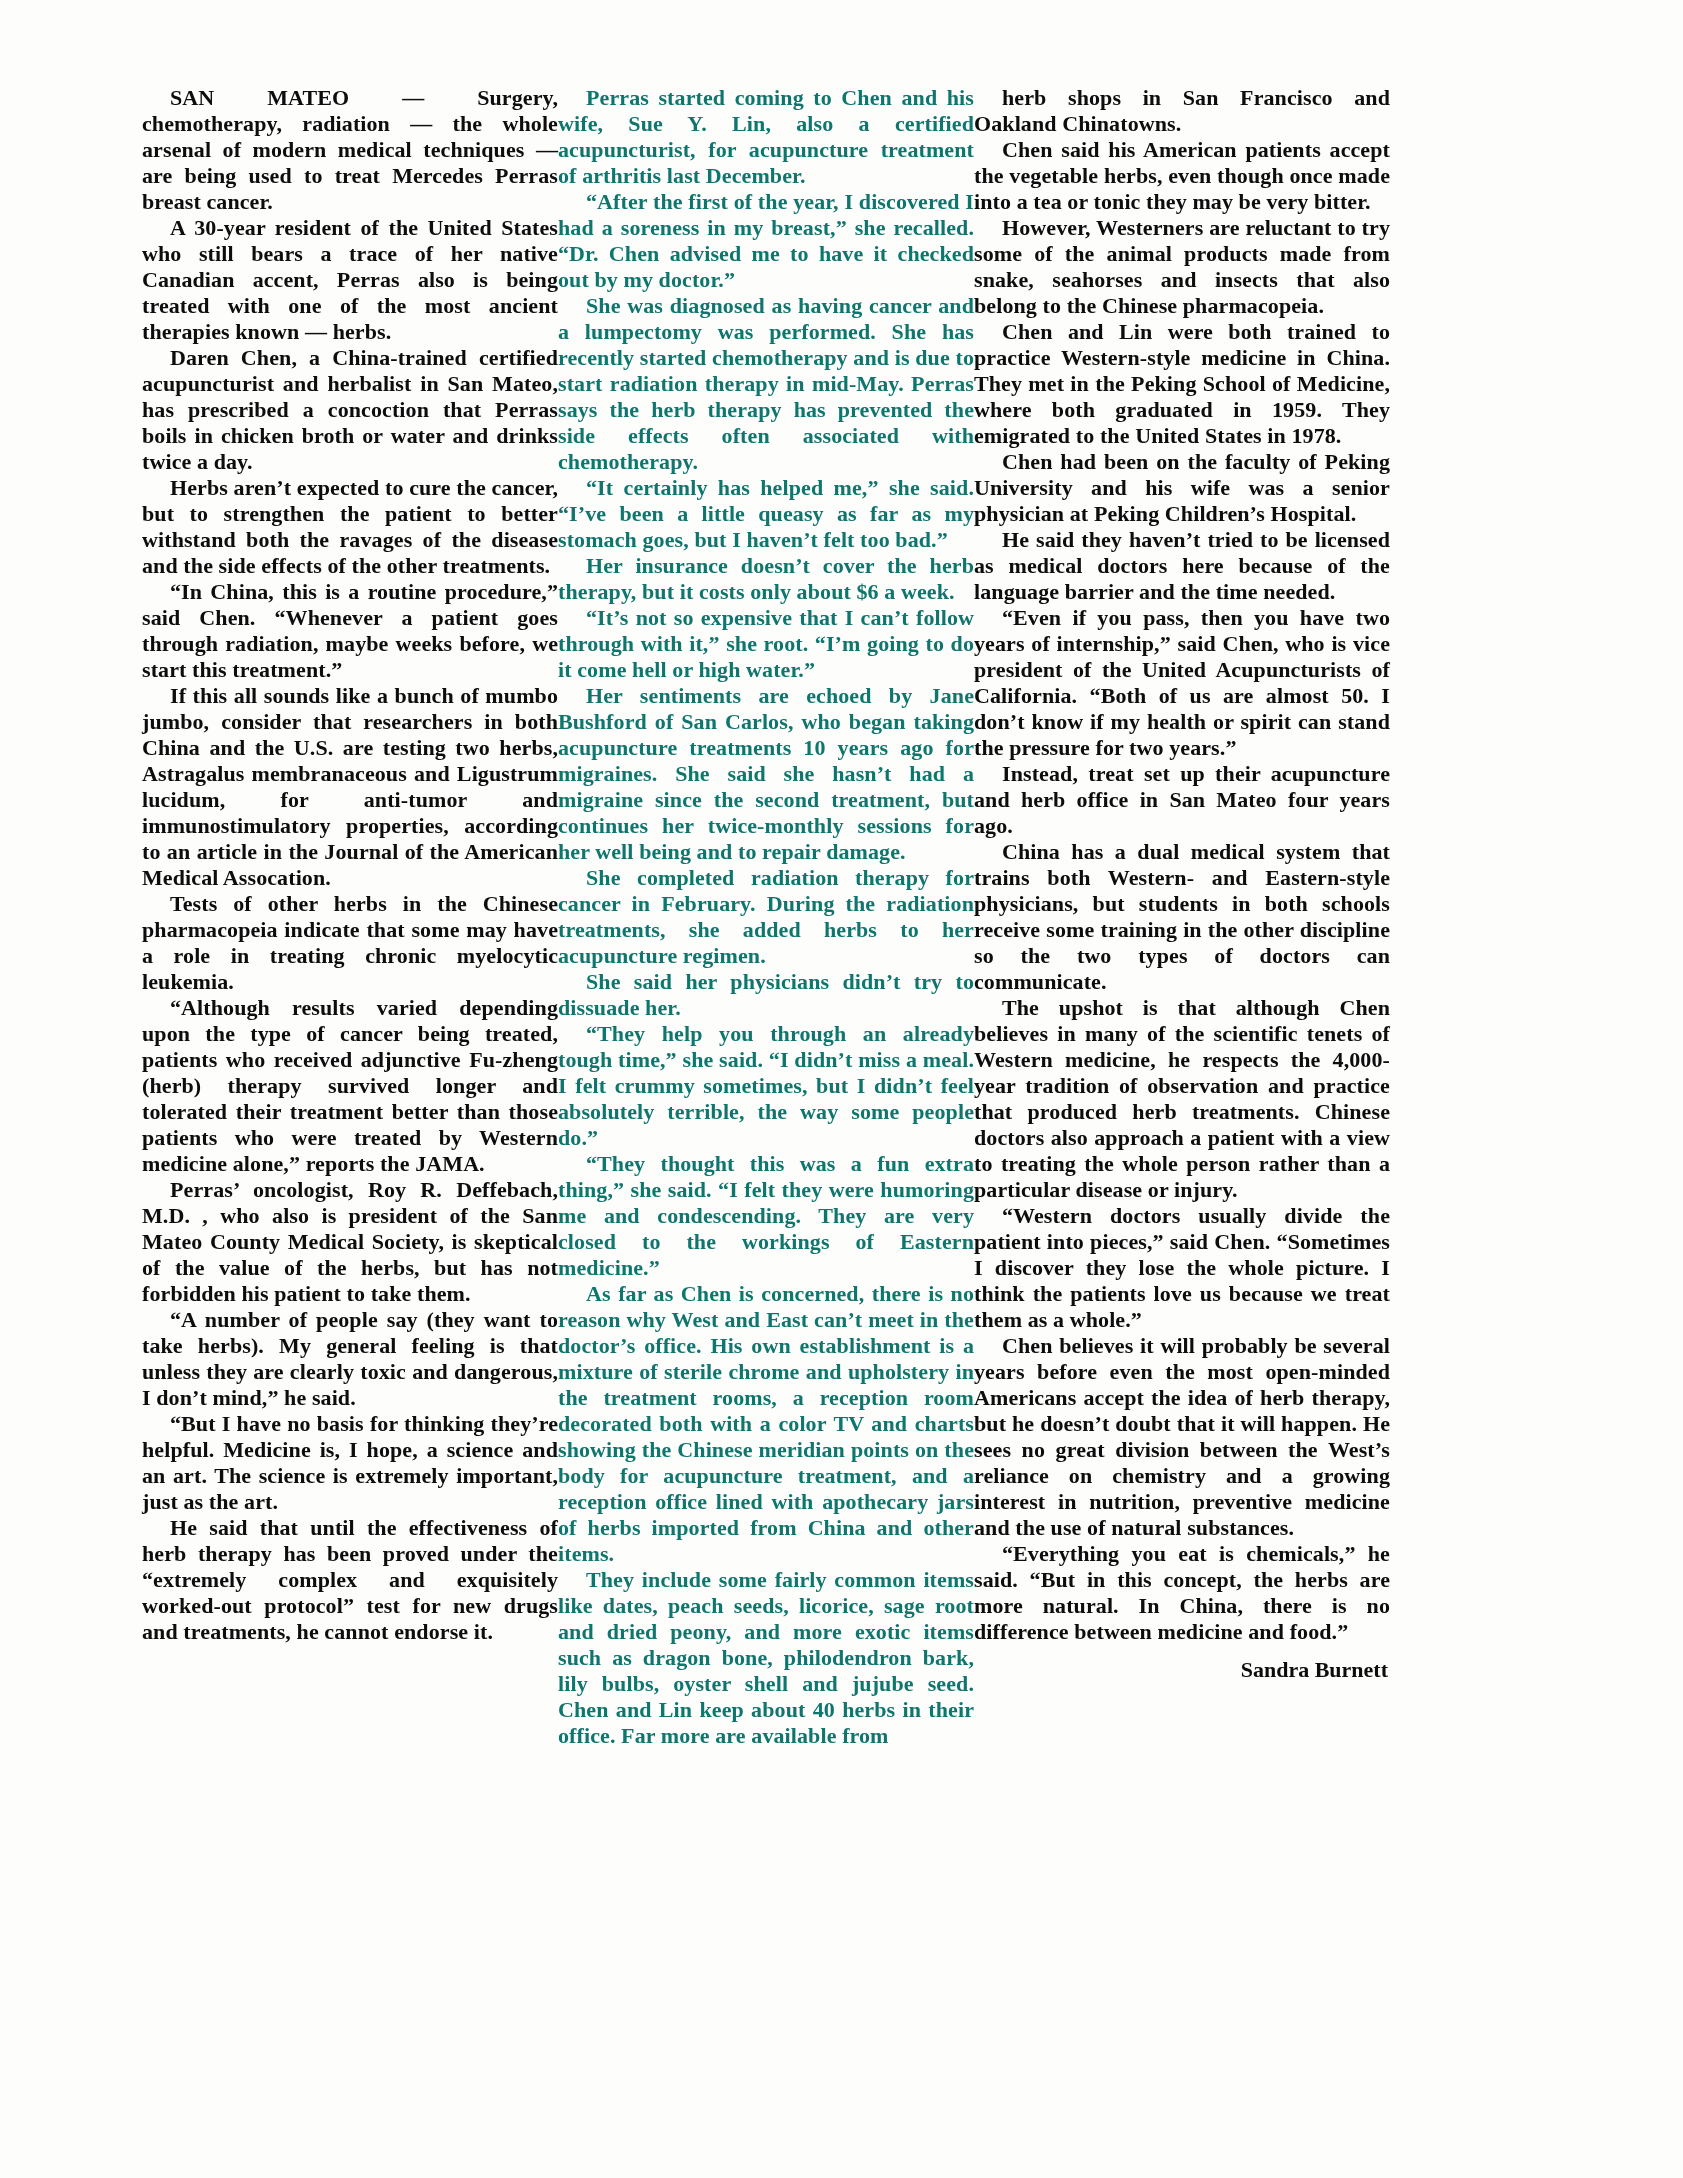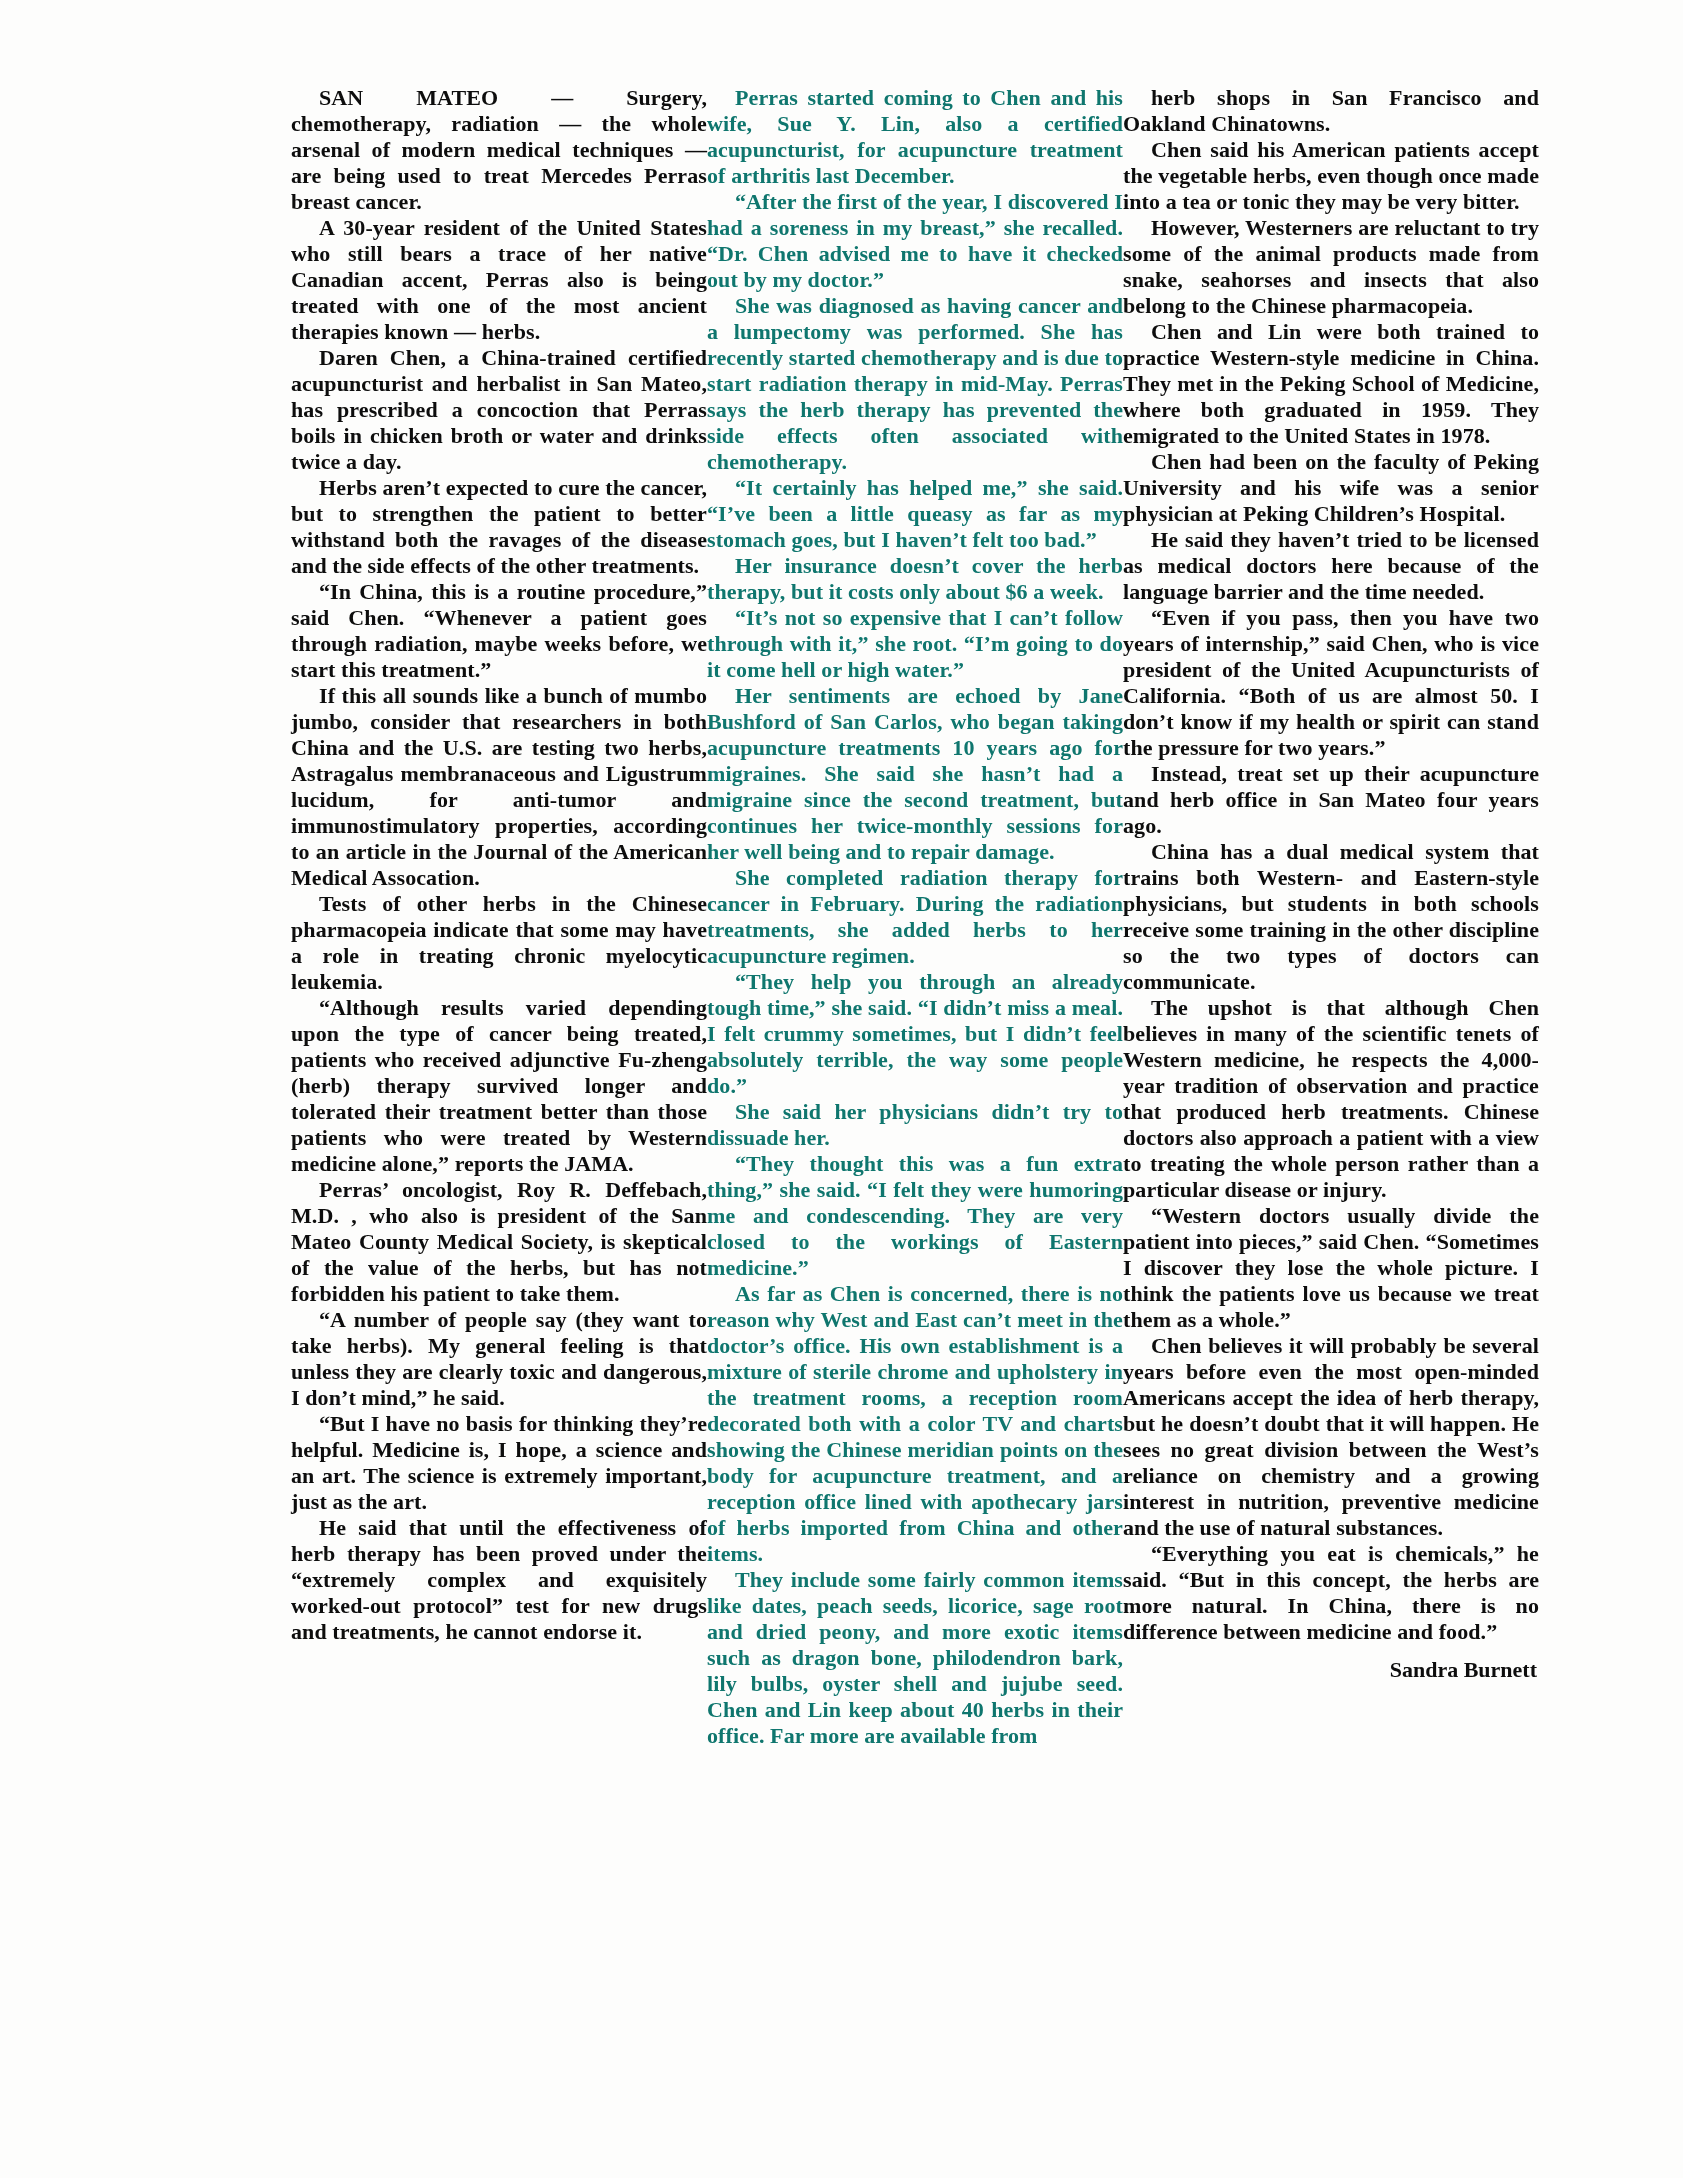--- a/index.html
+++ b/index.html
@@ -14,21 +14,21 @@
     font-family: "Liberation Serif", "DejaVu Serif", serif;
   }
   .page {
     box-sizing: border-box;
     width: 1683px;
     height: 2178px;
     padding: 85px 144px 0 142px;
   }
   .article {
     display: flex;
-    justify-content: flex-end;
+    justify-content: flex-start;
     align-items: flex-start;
   }
   .col {
     width: 416px;
     color: #0d0d0d;
     font-size: 22px;
     line-height: 26px;
     font-weight: 700;
     text-align: justify;
   }
@@ -89,23 +89,23 @@
         <p class="para">“It certainly has helped me,” she said. “I’ve been a little queasy as far as my stomach goes, but I haven’t felt too bad.”</p>
 
         <p class="para">Her insurance doesn’t cover the herb therapy, but it costs only about $6 a week.</p>
 
         <p class="para">“It’s not so expensive that I can’t follow through with it,” she root. “I’m going to do it come hell or high water.”</p>
 
         <p class="para">Her sentiments are echoed by Jane Bushford of San Carlos, who began taking acupuncture treatments 10 years ago for migraines. She said she hasn’t had a migraine since the second treatment, but continues her twice-monthly sessions for her well being and to repair damage.</p>
 
         <p class="para">She completed radiation therapy for cancer in February. During the radiation treatments, she added herbs to her acupuncture regimen.</p>
 
+        <p class="para">She said her physicians didn’t try to dissuade her.</p>
+
         <p class="para">“They help you through an already tough time,” she said. “I didn’t miss a meal. I felt crummy sometimes, but I didn’t feel absolutely terrible, the way some people do.”</p>
-
-        <p class="para">She said her physicians didn’t try to dissuade her.</p>
 
         <p class="para">“They thought this was a fun extra thing,” she said. “I felt they were humoring me and condescending. They are very closed to the workings of Eastern medicine.”</p>
 
         <p class="para">As far as Chen is concerned, there is no reason why West and East can’t meet in the doctor’s office. His own establishment is a mixture of sterile chrome and upholstery in the treatment rooms, a reception room decorated both with a color TV and charts showing the Chinese meridian points on the body for acupuncture treatment, and a reception office lined with apothecary jars of herbs imported from China and other items.</p>
 
         <p class="para">They include some fairly common items like dates, peach seeds, licorice, sage root and dried peony, and more exotic items such as dragon bone, philodendron bark, lily bulbs, oyster shell and jujube seed. Chen and Lin keep about 40 herbs in their office. Far more are available from</p>
       </div>
 
     <div class="col" style="color: rgb(13, 13, 13);">
       <div>

